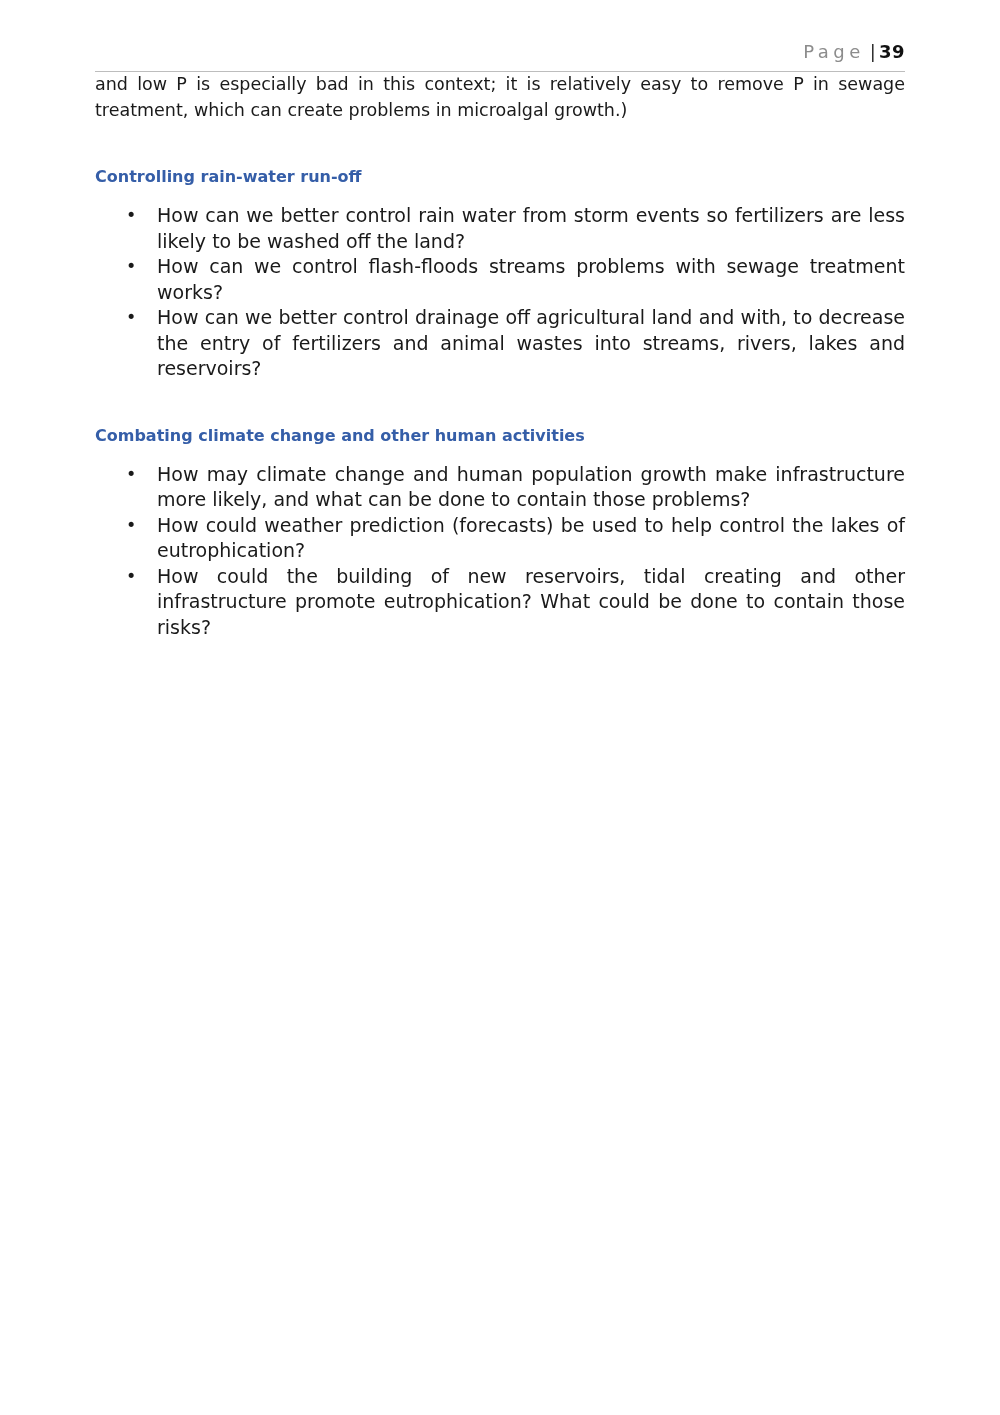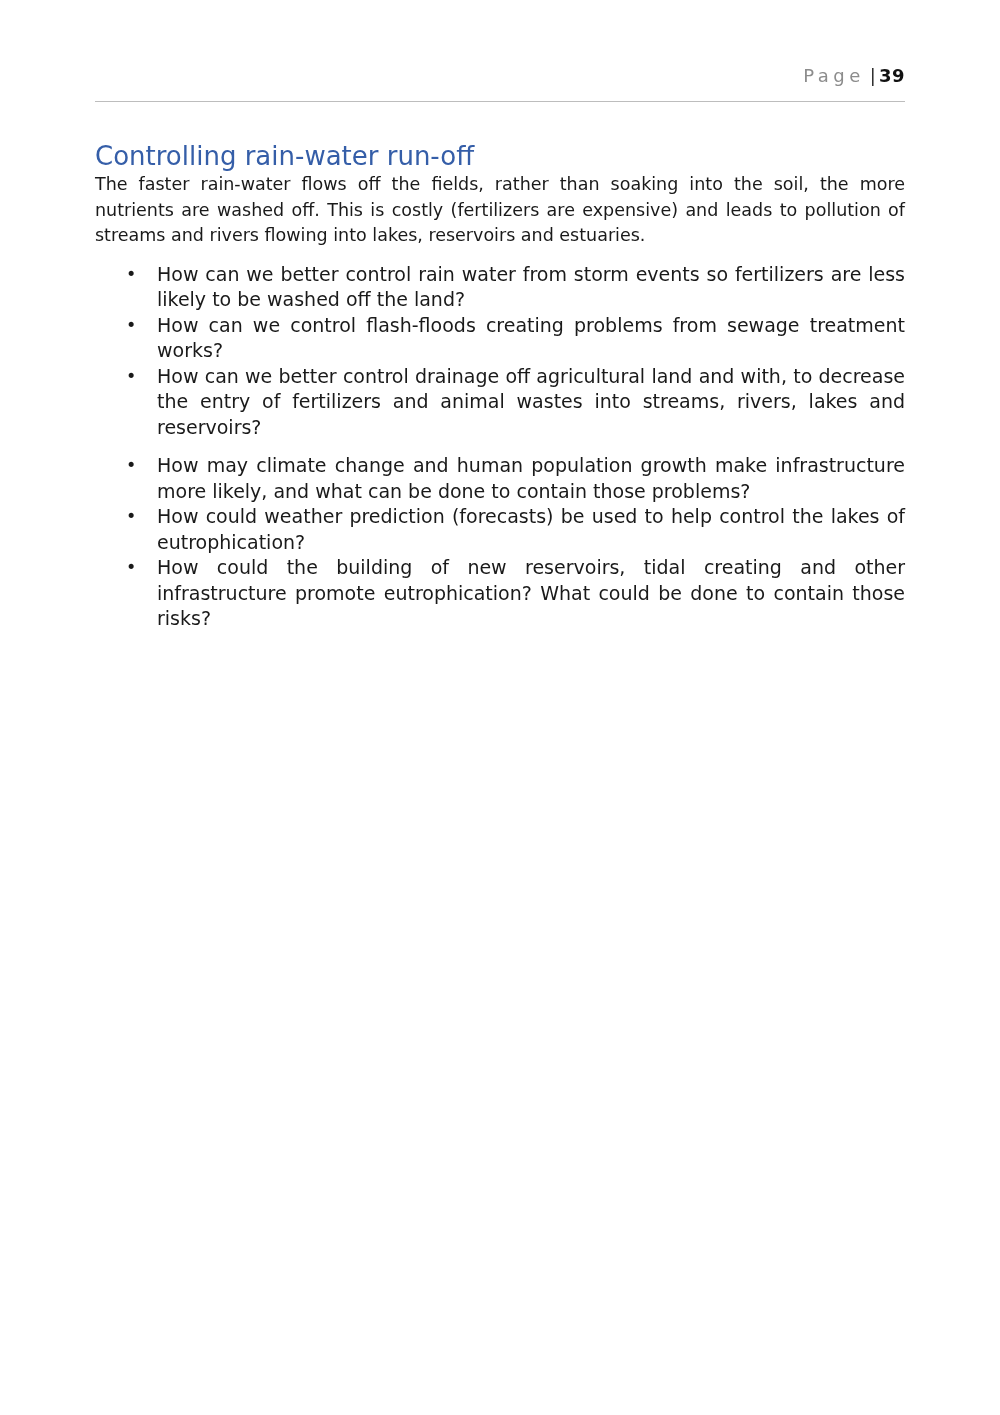--- a/index.html
+++ b/index.html
@@ -14,22 +14,22 @@
     font-family: "DejaVu Sans", "Liberation Sans", sans-serif;
     color: var(--body, #1a1a1a);
   }
   .page {
     box-sizing: border-box;
     width: 1000px;
     height: 1415px;
     padding: 0 95px;
   }
   .page-header {
-    margin-top: 64px;
-    padding-bottom: 13px;
+    margin-top: 40px;
+    padding-bottom: 7px;
     border-bottom: 1.5px solid var(--rule, #bdbdbd);
     text-align: right;
     font-size: 18px;
     line-height: 24px;
     white-space: nowrap;
   }
   .page-header .label {
     color: var(--page_label, #8c8c8c);
     letter-spacing: 4.5px;
   }
@@ -46,23 +46,23 @@
     margin: 0;
     font-size: 17.5px;
     line-height: 25.5px;
     text-align: justify;
   }
   .intro {
     margin: 21px 0 0 58px;
   }
   .section-heading {
     margin: 41px 0 3px 0;
-    font-size: 26px;
+    font-size: 16px;
     line-height: 26px;
-    font-weight: 400;
+    font-weight: 700;
     color: var(--heading, #355EA8);
   }
   .bullet-list {
     margin-top: 13px;
   }
   .bullet-row {
     display: flex;
     align-items: flex-start;
   }
   .bullet-marker {
@@ -83,41 +83,42 @@
 </style>
 </head>
 <body>
 
 <div class="page">
 
   <div class="page-header">
     <span class="label">Page</span><span class="sep">|</span><span class="num">39</span>
   </div>
 
+  <p class="body-text intro">and low P is especially bad in this context; it is relatively easy to remove P in sewage treatment, which can create problems in microalgal growth.)</p>
 
   <div class="section">
     <h2 class="section-heading">Controlling rain-water run-off</h2>
-    <p class="body-text">The faster rain-water flows off the fields, rather than soaking into the soil, the more nutrients are washed off. This is costly (fertilizers are expensive) and leads to pollution of streams and rivers flowing into lakes, reservoirs and estuaries.</p>
     <div class="bullet-list">
       <div class="bullet-row">
         <span class="bullet-marker">•</span>
         <span class="bullet-text">How can we better control rain water from storm events so fertilizers are less likely to be washed off the land?</span>
       </div>
       <div class="bullet-row">
         <span class="bullet-marker">•</span>
-        <span class="bullet-text">How can we control flash-floods creating problems from sewage treatment works?</span>
+        <span class="bullet-text">How can we control flash-floods streams problems with sewage treatment works?</span>
       </div>
       <div class="bullet-row">
         <span class="bullet-marker">•</span>
         <span class="bullet-text">How can we better control drainage off agricultural land and with, to decrease the entry of fertilizers and animal wastes into streams, rivers, lakes and reservoirs?</span>
       </div>
     </div>
   </div>
 
   <div class="section">
+    <h2 class="section-heading">Combating climate change and other human activities</h2>
     <div class="bullet-list">
       <div class="bullet-row">
         <span class="bullet-marker">•</span>
         <span class="bullet-text">How may climate change and human population growth make infrastructure more likely, and what can be done to contain those problems?</span>
       </div>
       <div class="bullet-row">
         <span class="bullet-marker">•</span>
         <span class="bullet-text">How could weather prediction (forecasts) be used to help control the lakes of eutrophication?</span>
       </div>
       <div class="bullet-row">

